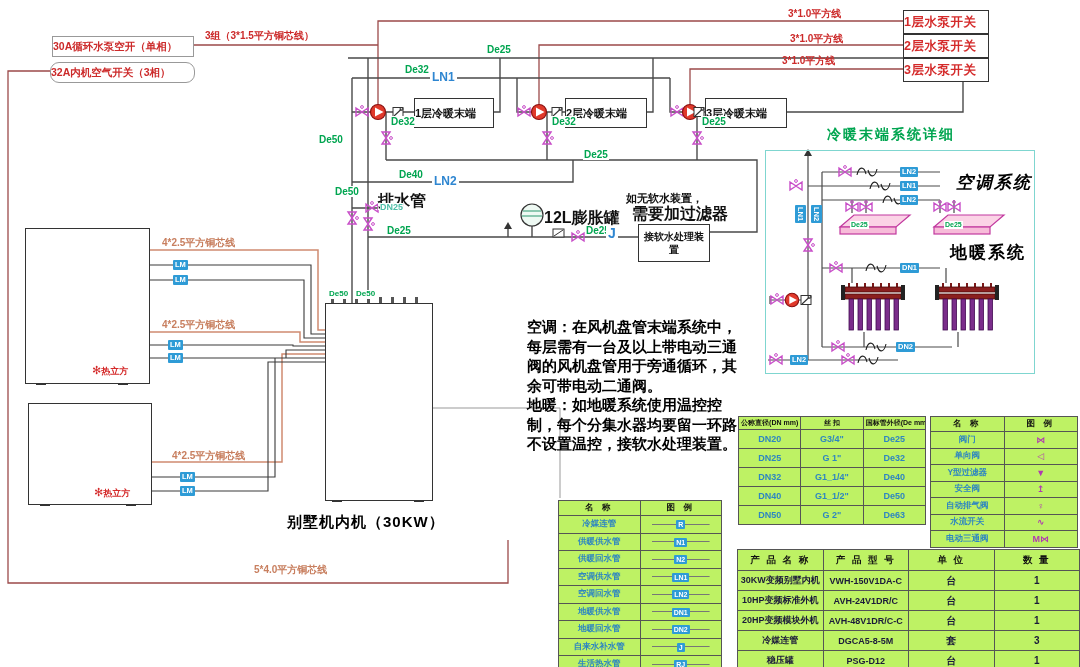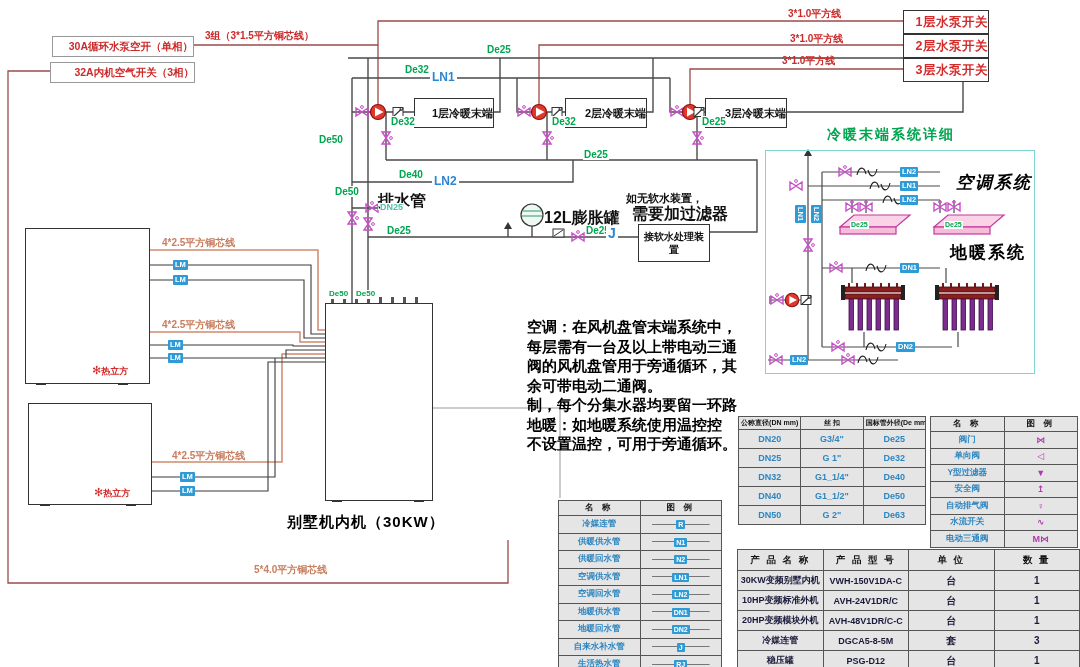--- a/index.html
+++ b/index.html
@@ -10,35 +10,35 @@
   .g{color:#00a550;font-size:10px;background:#fff;padding:0 1px;}
   .g.sm{font-size:8px;}
   .teal{color:#4fbfa8;font-size:9px;background:#fff;}
   .blue{color:#2e86d1;font-size:12px;background:#fff;padding:0 2px;}
   .red{color:#cc2a2a;font-size:10px;}
   .sal{color:#c87f5f;font-size:10px;}
   .blk{color:#111;font-size:16px;background:#fff;}
   .chip{position:absolute;background:#2e9bd6;color:#fff;font-size:7.5px;font-weight:bold;
         padding:0 2px;line-height:10px;border-radius:1px;white-space:nowrap;}
   .chip.vert{writing-mode:vertical-rl;line-height:11px;padding:2px 0;}
-  .box{position:absolute;background:#fff;display:flex;align-items:center;justify-content:flex-end;
+  .box{position:absolute;background:#fff;display:flex;align-items:center;justify-content:flex-start;
        text-align:center;font-weight:bold;}
   .breaker{border:1.2px solid #999;color:#cc2a2a;font-size:10.5px;}
   .pswitch{border:1.5px solid #333;color:#d42a2a;font-size:12.5px;letter-spacing:.5px;}
   .terminal{border:1.5px solid #333;color:#111;font-size:11px;}
   .softbox{border:1.3px solid #333;color:#111;font-size:10px;line-height:1.3;padding:2px;}
   .unitbox{position:absolute;border:1.5px solid #333;background:#fff;}
   .detailbox{position:absolute;border:1.5px solid #7fd6d0;background:transparent;}
   .notes{position:absolute;color:#000;font-weight:bold;font-size:15px;line-height:19.5px;white-space:nowrap;}
   .biglabel{color:#000;font-size:15px;font-weight:bold;letter-spacing:1px;}
   .dtitle{color:#00a550;font-size:14px;font-weight:bold;letter-spacing:2px;}
   .section{color:#000;font-size:17px;font-weight:bold;letter-spacing:2px;}
   .brand{color:#d42a2a;font-size:9px;font-weight:bold;}
   .brand .flake{font-size:11px;}
-  table.dtab{position:absolute;border-collapse:collapse;background:#e5e5e5;table-layout:fixed;}
+  table.dtab{position:absolute;border-collapse:collapse;background:#bef264;table-layout:fixed;}
   table.dtab th,table.dtab td{border:1px solid #555;text-align:center;overflow:hidden;
         white-space:nowrap;padding:1px 2px;font-weight:bold;}
   #pipeTable{left:738px;top:416px;width:188px;font-size:9px;}
   #pipeTable th{font-size:7px;color:#111;}
   #pipeTable td{color:#2e86c1;height:16px;}
   #symTable{left:930px;top:416px;width:148px;font-size:8.5px;}
   #symTable th{font-size:8.5px;color:#111;letter-spacing:3px;}
   #symTable td{height:13.5px;margin-top:10px;}
   #symTable td.c0{color:#2e86c1;}
   #symTable td.c1{color:#b03ab0;font-size:9px;}
@@ -218,21 +218,21 @@
   </svg>
 
   <div class="unitbox" style="left:25px;top:228px;width:123px;height:154px;"></div>
   <div class="unitbox" style="left:28px;top:403px;width:122px;height:100px;"></div>
   <div class="unitbox" style="left:325px;top:303px;width:106px;height:196px;"></div>
   <div class="detailbox" style="left:765px;top:150px;width:268px;height:222px;"></div>
 
   <div class="box breaker" style="left:52px;top:36px;width:140px;height:19px;">
       <span>30A循环水泵空开（单相）</span>
     </div>
-  <div class="box breaker" style="left:50px;top:62px;width:143px;height:19px;">
+  <div class="box breaker" style="left:50px;top:62px;width:143px;height:19px;border-radius:9px;">
       <span>32A内机空气开关（3相）</span>
     </div>
 
   <div class="box pswitch" style="left:903px;top:10px;width:84px;height:22px;">
       <span>1层水泵开关</span>
     </div>
   <div class="box pswitch" style="left:903px;top:34px;width:84px;height:22px;">
       <span>2层水泵开关</span>
     </div>
   <div class="box pswitch" style="left:903px;top:58px;width:84px;height:22px;">
@@ -296,23 +296,23 @@
   <span class="lbl brand" style="left:92px;top:364px;"><span class="flake">✻</span><span>热立方</span></span>
   <span class="lbl brand" style="left:94px;top:486px;"><span class="flake">✻</span><span>热立方</span></span>
 
   <span class="lbl biglabel" style="left:287px;top:514px;">别墅机内机（30KW）</span>
 
   <div class="notes" style="left:527px;top:317px;">
     <div>空调：在风机盘管末端系统中，</div>
     <div>每层需有一台及以上带电动三通</div>
     <div>阀的风机盘管用于旁通循环，其</div>
     <div>余可带电动二通阀。</div>
+    <div>地暖：如地暖系统使用温控控</div>
     <div>制，每个分集水器均要留一环路</div>
-    <div>地暖：如地暖系统使用温控控</div>
-    <div>不设置温控，可用于旁通循环。</div>
+    <div>不设置温控，接软水处理装置。</div>
   </div>
 
   <span class="lbl dtitle" style="left:827px;top:127px;">冷暖末端系统详细</span>
   <span class="lbl section" style="left:956px;top:174px;font-style:italic;">空调系统</span>
   <span class="lbl section" style="left:950px;top:244px;">地暖系统</span>
   <span class="chip" style="left:900px;top:167px;">LN2</span>
   <span class="chip" style="left:900px;top:181px;">LN1</span>
   <span class="chip" style="left:900px;top:195px;">LN2</span>
   <span class="chip vert" style="left:795px;top:205px;">LN1</span>
   <span class="chip vert" style="left:811px;top:205px;">LN2</span>

